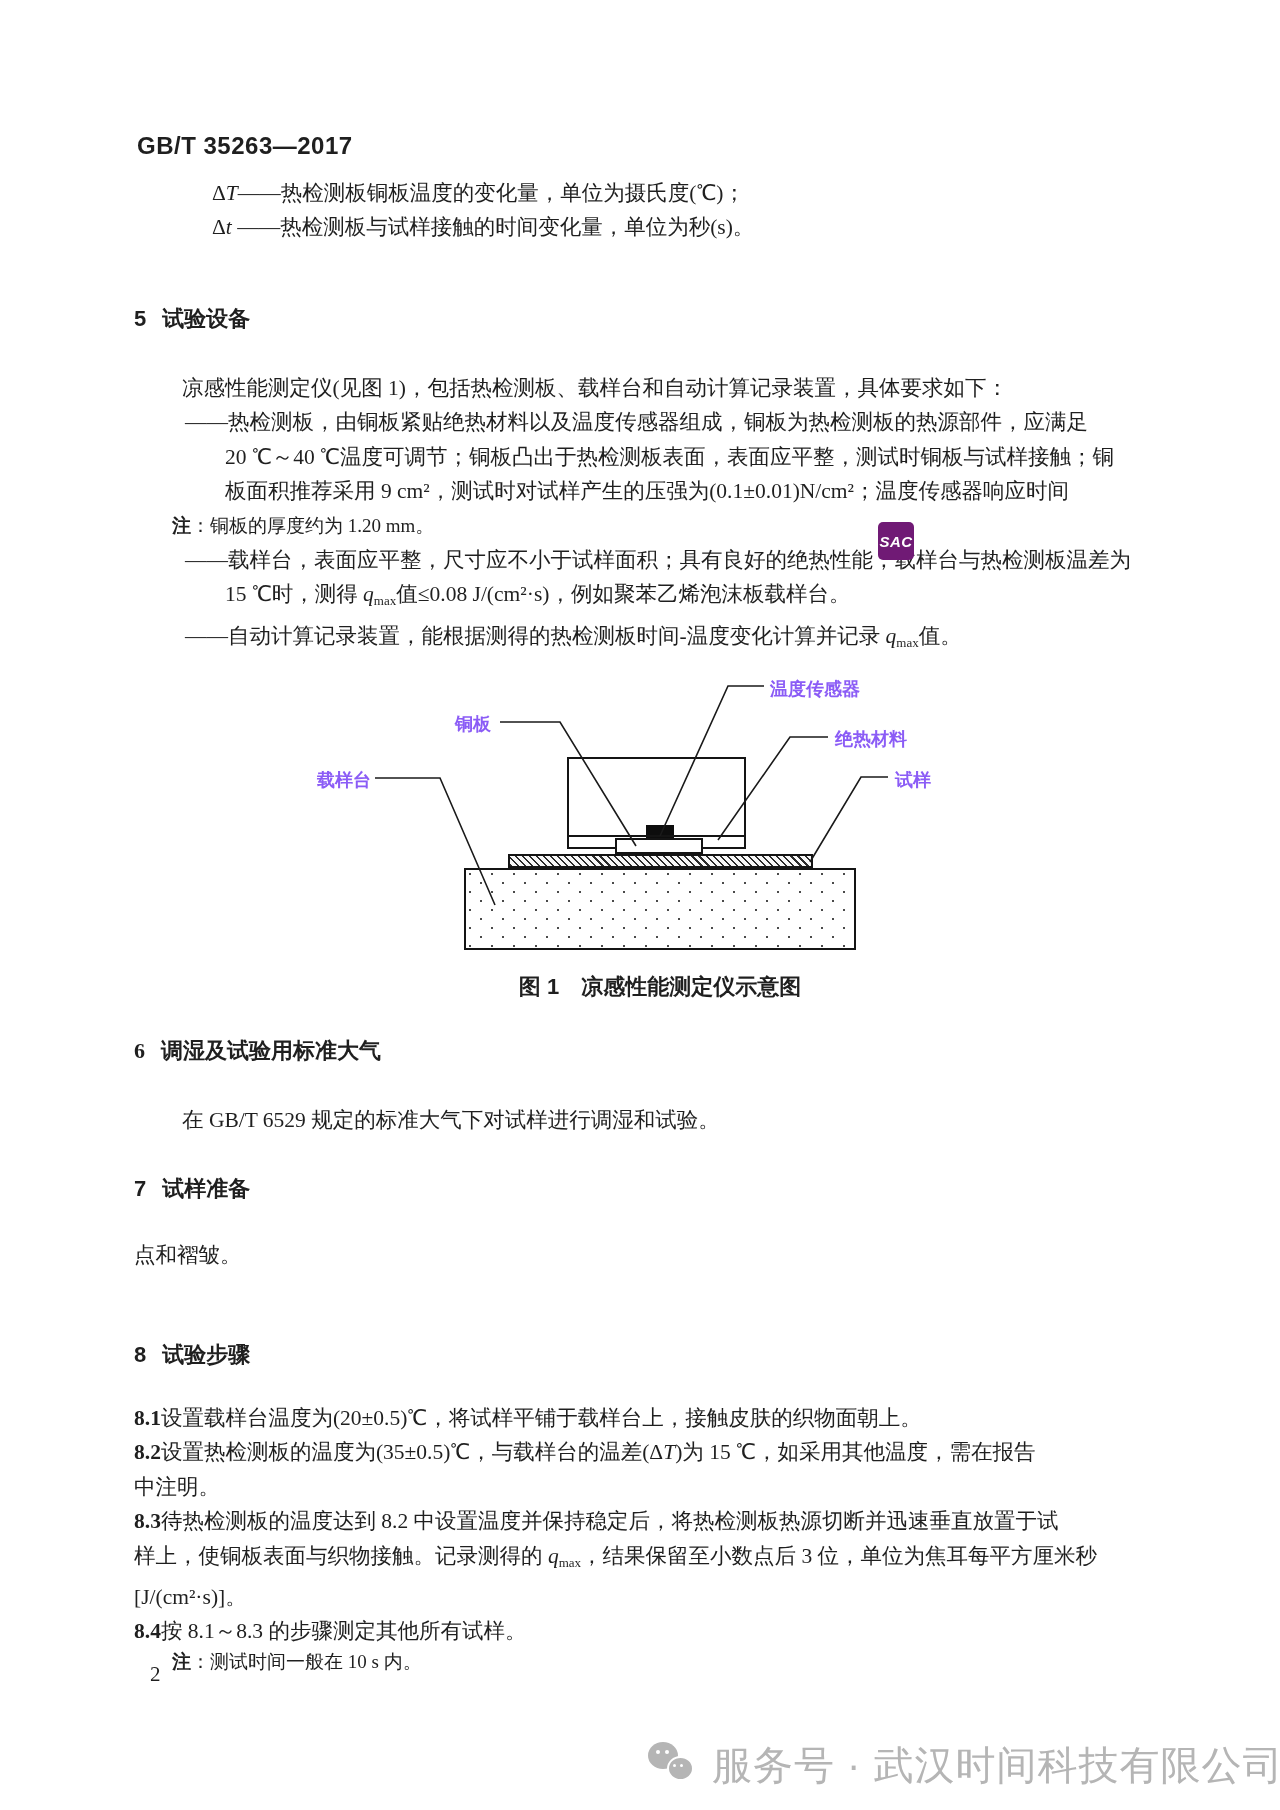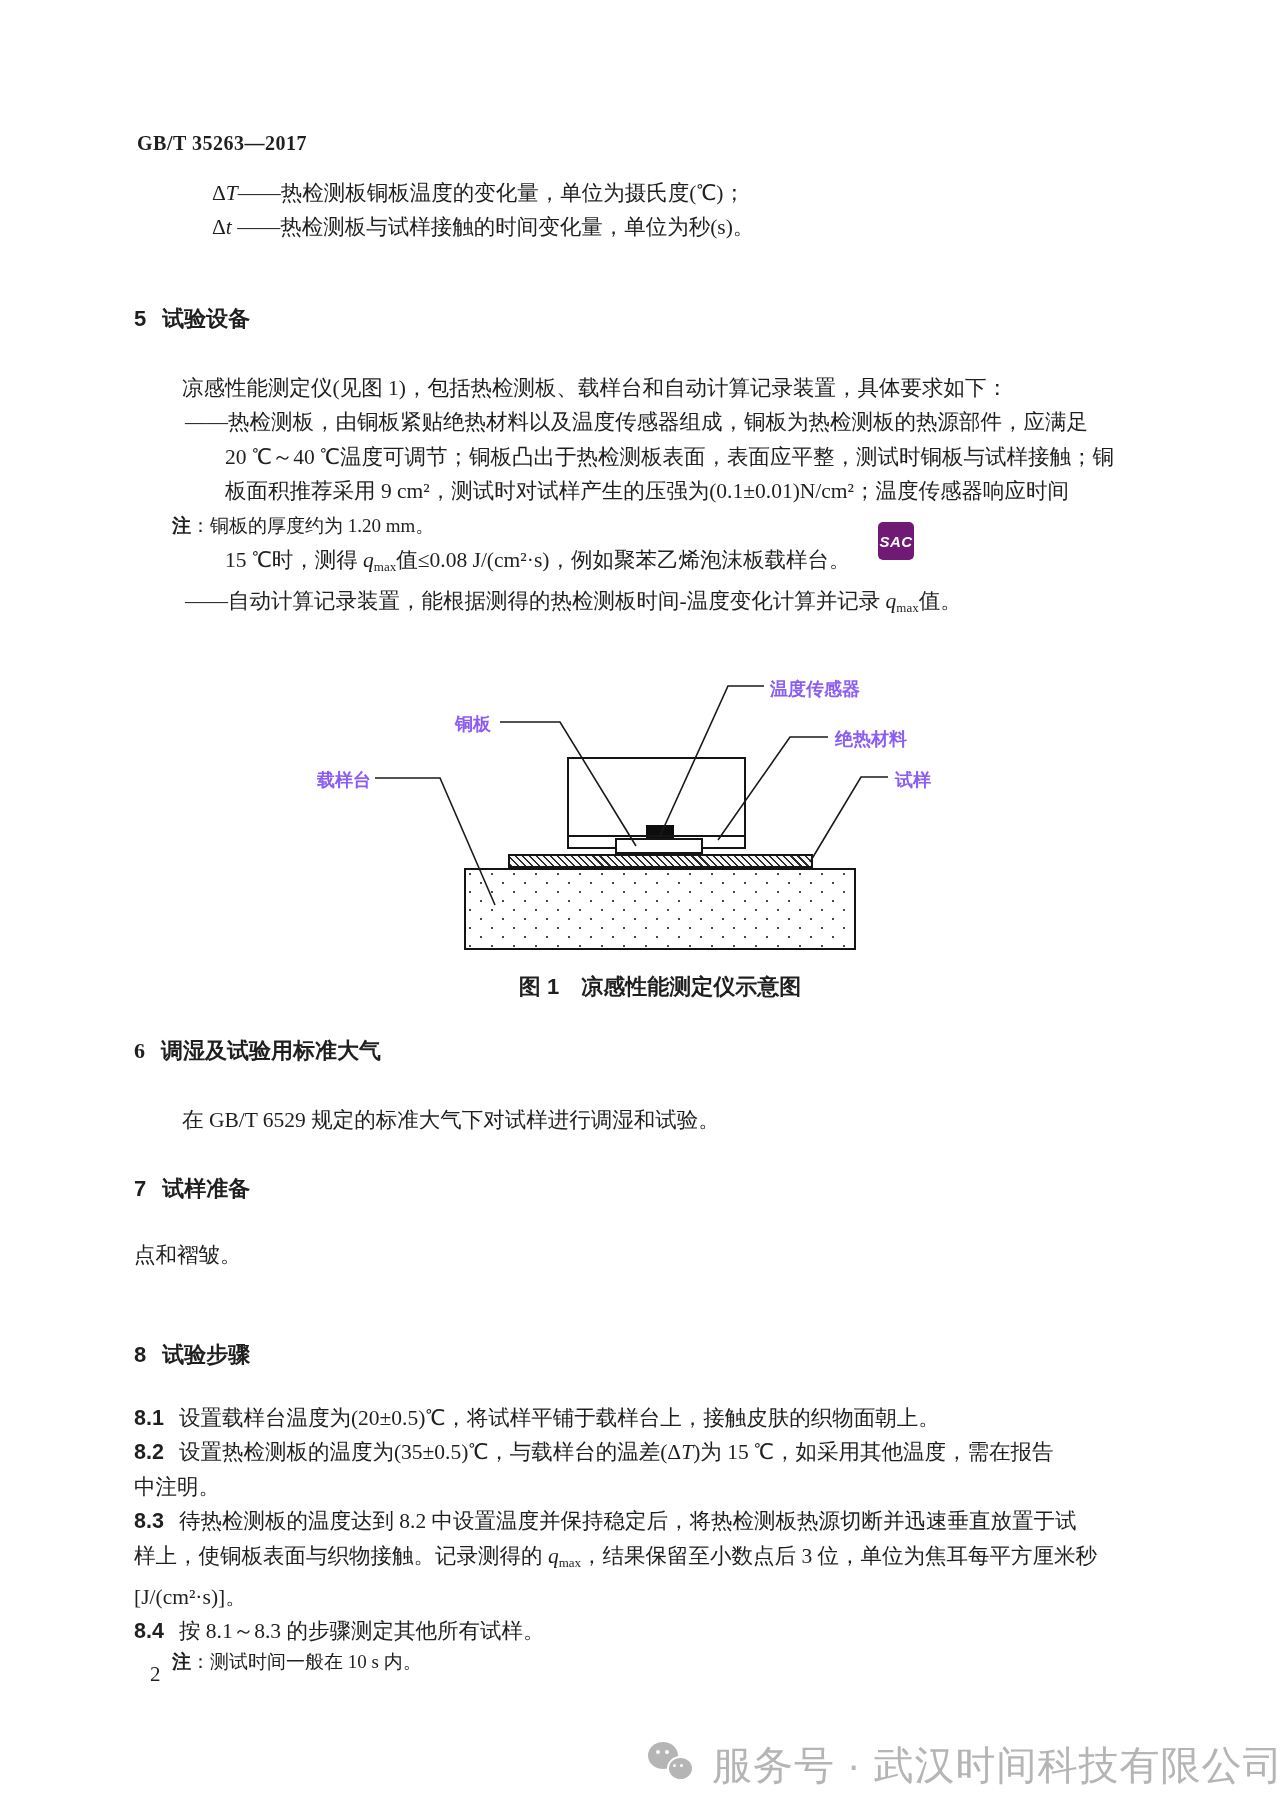--- a/index.html
+++ b/index.html
@@ -5,27 +5,27 @@
   html,body{margin:0;padding:0;}
   body{
     width:1280px;height:1810px;position:relative;background:#ffffff;
     font-family:"Liberation Serif",serif;color:#1f1f1f;overflow:hidden;
   }
   .abs{position:absolute;}
   .bodyline{font-size:21.5px;line-height:34.4px;white-space:nowrap;}
   .block .bodyline{display:block;}
   .h-sec{font-family:"Liberation Sans",sans-serif;font-weight:bold;font-size:22px;white-space:nowrap;}
   .h-sec .secnum{margin-right:16px;}
-  .docheader{font-family:Liberation Serif, serif;font-weight:bold;font-size:20px;letter-spacing:0.5px;}
+  .docheader{font-family:Liberation Sans, sans-serif;font-weight:bold;font-size:24px;letter-spacing:0.5px;}
   .indent1{padding-left:48px;}   
   .dash{padding-left:51px;}      
   .cont{padding-left:91px;}      
   .noteline{font-size:19px;padding-left:38px;}
   .notelabel{font-family:"Liberation Sans",sans-serif;font-weight:bold;}
-  .cnum{font-family:Liberation Sans, sans-serif;font-weight:bold;margin-right:15px;}
+  .cnum{font-family:Liberation Serif, serif;font-weight:bold;}
   .qvar{font-style:italic;font-family:"Liberation Serif",serif;}
   .qsub{font-size:13px;vertical-align:-4px;letter-spacing:0;}
   .ivar{font-style:italic;}
   
   .fig{left:300px;top:660px;width:700px;height:305px;}
   .figlabel{font-family:"Liberation Sans",sans-serif;font-weight:bold;font-size:18px;white-space:nowrap;color:#8b5cf6;}
   .figbox{box-sizing:border-box;border:2.5px solid #141414;background:transparent;}
   .copper{box-sizing:border-box;border:2px solid #141414;background:#ffffff;}
   .sensor{background:#0d0d0d;}
   .specimen{
@@ -67,20 +67,21 @@
 <div class="abs h-sec" style="left:134px;top:304px;">
   <span class="secnum">5</span><span>试验设备</span>
 </div>
 
 <div class="abs block" style="left:134px;top:371px;">
   <div class="bodyline indent1">凉感性能测定仪(见图 1)，包括热检测板、载样台和自动计算记录装置，具体要求如下：</div>
   <div class="bodyline dash">——热检测板，由铜板紧贴绝热材料以及温度传感器组成，铜板为热检测板的热源部件，应满足</div>
   <div class="bodyline cont">20 ℃～40 ℃温度可调节；铜板凸出于热检测板表面，表面应平整，测试时铜板与试样接触；铜</div>
   <div class="bodyline cont">板面积推荐采用 9 cm²，测试时对试样产生的压强为(0.1±0.01)N/cm²；温度传感器响应时间</div>
   <div class="bodyline noteline"><span class="notelabel">注</span><span>：铜板的厚度约为 1.20 mm。</span></div>
+  <div class="bodyline dash">——载样台，表面应平整，尺寸应不小于试样面积；具有良好的绝热性能，载样台与热检测板温差为</div>
   <div class="bodyline cont"><span>15 ℃时，测得 </span><span class="qvar">q</span><span class="qsub">max</span><span>值≤0.08 J/(cm²·s)，例如聚苯乙烯泡沫板载样台。</span></div>
   <div class="bodyline dash"><span>——自动计算记录装置，能根据测得的热检测板时间-温度变化计算并记录 </span><span class="qvar">q</span><span class="qsub">max</span><span>值。</span></div>
 </div>
 
 <div class="abs sacbadge">
   <span class="sactext">SAC</span>
 </div>
 
 <div class="abs fig">
 

